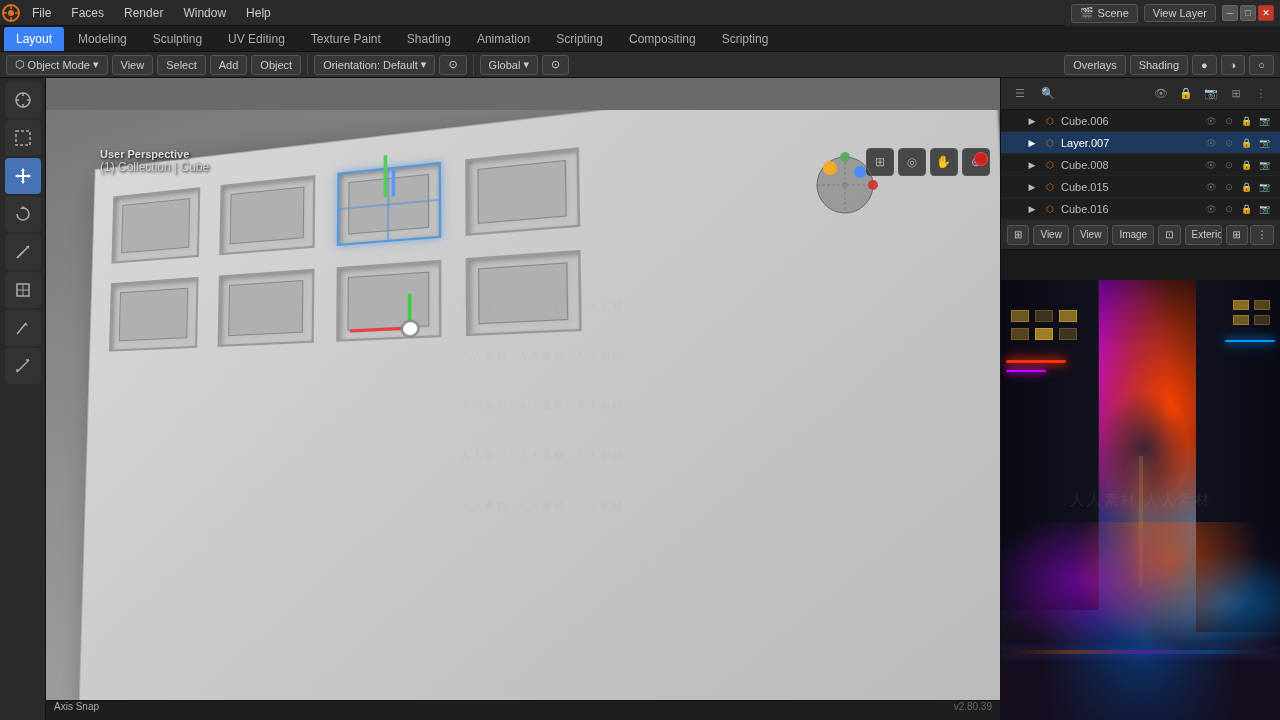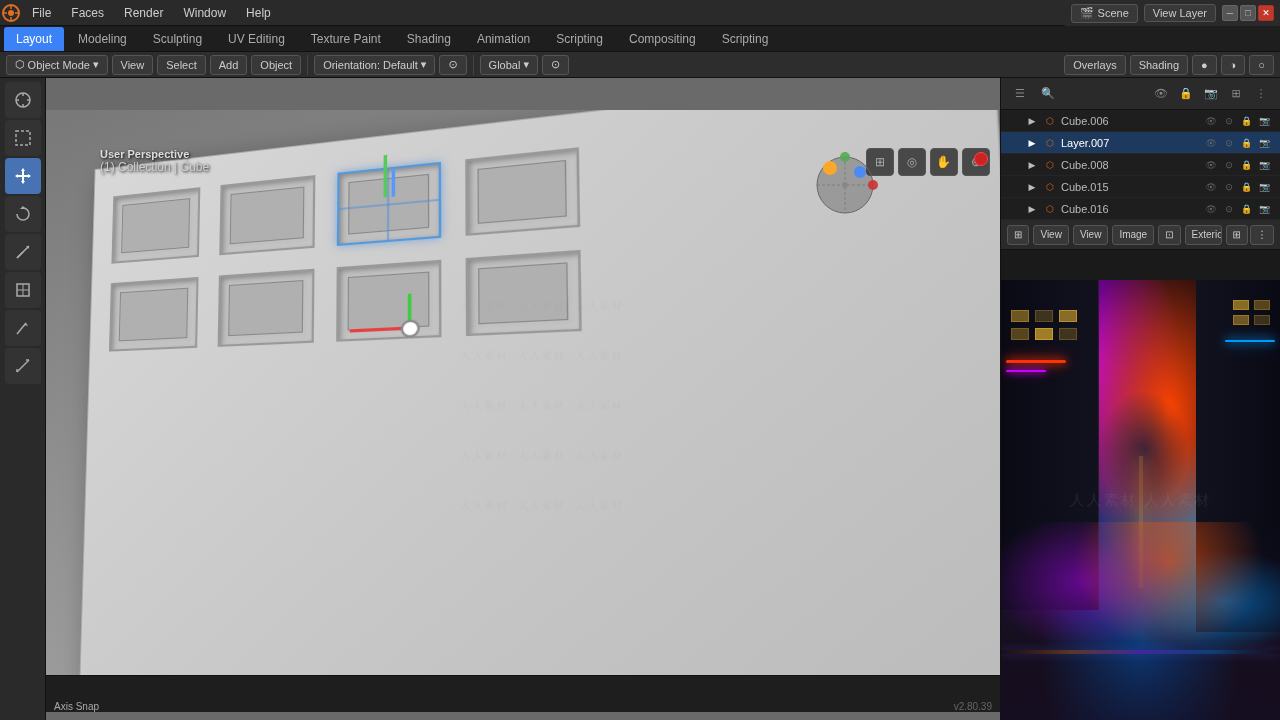--- a/index.html
+++ b/index.html
@@ -177,27 +177,27 @@
       left: 54px;
       color: #ddd;
       font-size: 11px;
       text-shadow: 1px 1px 2px rgba(0,0,0,0.8);
       pointer-events: none;
     }
 
     
     #status-bar {
       position: absolute;
-      bottom: 8px;
+      bottom: 0;
       left: 0;
       right: 0;
-      height: 37px;
+      height: 20px;
       background: #1e1e1e;
       display: flex;
-      align-items: flex-end;
+      align-items: flex-start;
       padding: 0 8px;
       font-size: 10px;
       color: #888;
       border-top: 1px solid #111;
     }
 
     
     .watermark {
       position: absolute;
       top: 0;

